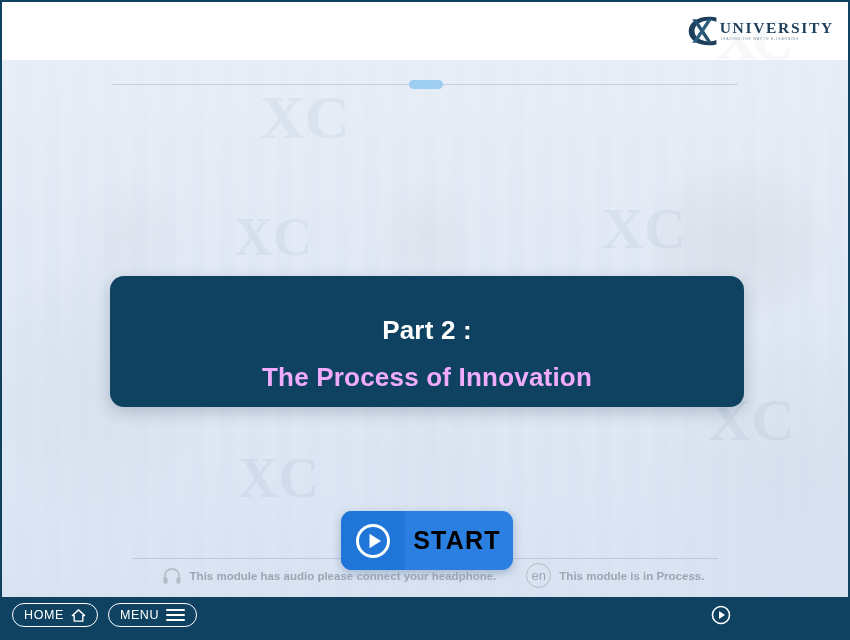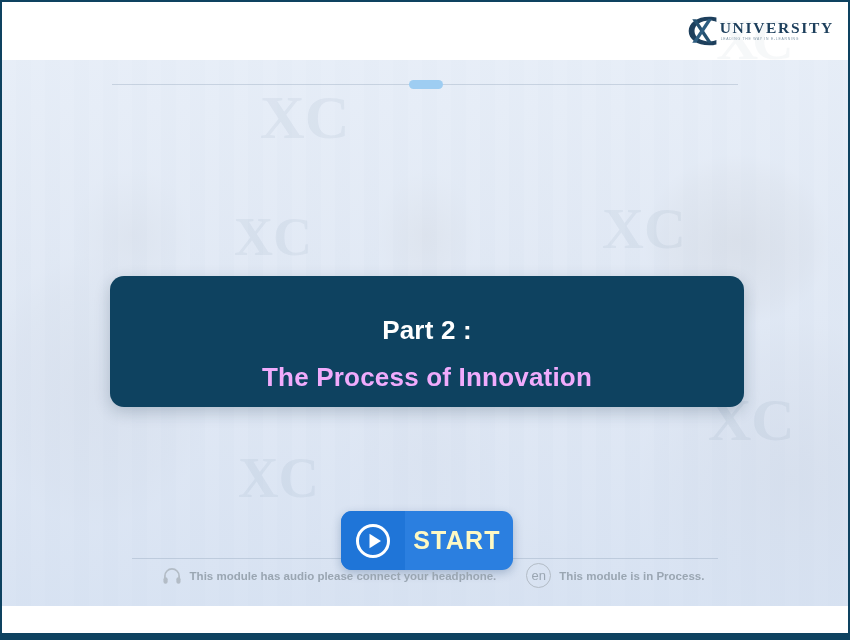--- a/index.html
+++ b/index.html
@@ -159,21 +159,21 @@
   .start-icon-box {
     width:64px; height:59px;
     background:#1f75d8;
     border-radius:11px 0 0 11px;
     display:flex; align-items:center; justify-content:center;
     flex:none;
   }
   .start-label {
     flex:1;
     text-align:center;
-    color:#fef9c3;
+    color:#000000;
     font-size:25px; font-weight:bold;
     letter-spacing:1.2px;
     padding-right:4px;
   }
 
   
   .notices {
     position:absolute;
     left:0; right:0; top:503px;
     display:flex; align-items:center; justify-content:center;
@@ -283,14 +283,40 @@
       </div>
 
       <div class="notice">
         <span class="en-badge">en</span>
         <span class="notice-text">This module is in Process.</span>
       </div>
 
     </div>
   </div>
 
+  <div class="navbar">
+
+    <div class="nav-pill">
+      <span>HOME</span>
+      <svg width="15" height="15" viewBox="0 0 16 16">
+        <path d="M8 2 L14.5 8 L12.6 8 L12.6 14 L3.4 14 L3.4 8 L1.5 8 Z" fill="none" stroke="#ffffff" stroke-width="1.5" stroke-linejoin="round"></path>
+      </svg>
+    </div>
+
+    <div class="nav-pill">
+      <span>MENU</span>
+      <span class="hamburger">
+        <span></span>
+          <span></span>
+          <span></span>
+      </span>
+    </div>
+
+    <div class="nav-spacer"></div>
+
+    <svg class="nav-play" width="22" height="22" viewBox="0 0 24 24">
+      <circle cx="12" cy="12" r="9.3" fill="none" stroke="#ffffff" stroke-width="1.7"></circle>
+      <path d="M9.8 7.6 L16.4 12 L9.8 16.4 Z" fill="#ffffff"></path>
+    </svg>
+
+  </div>
 
 </div>
 
 </body></html>

